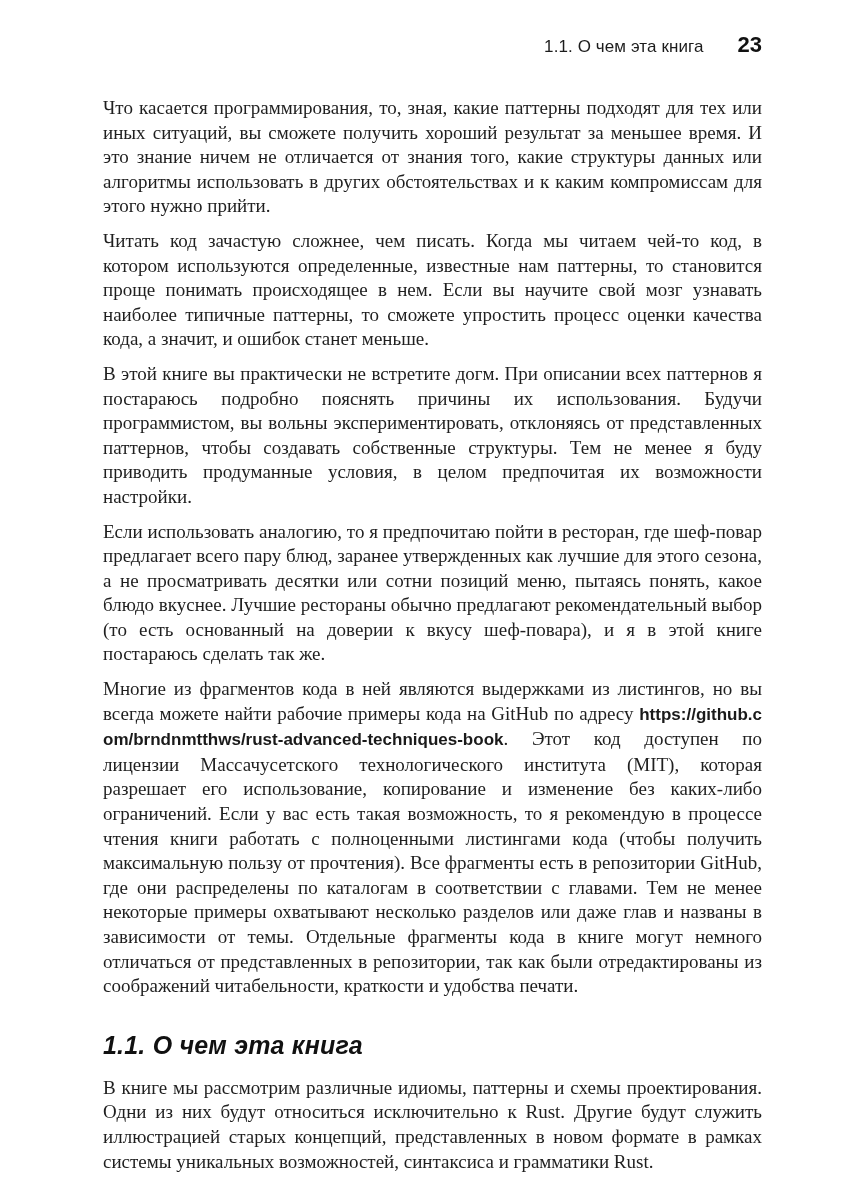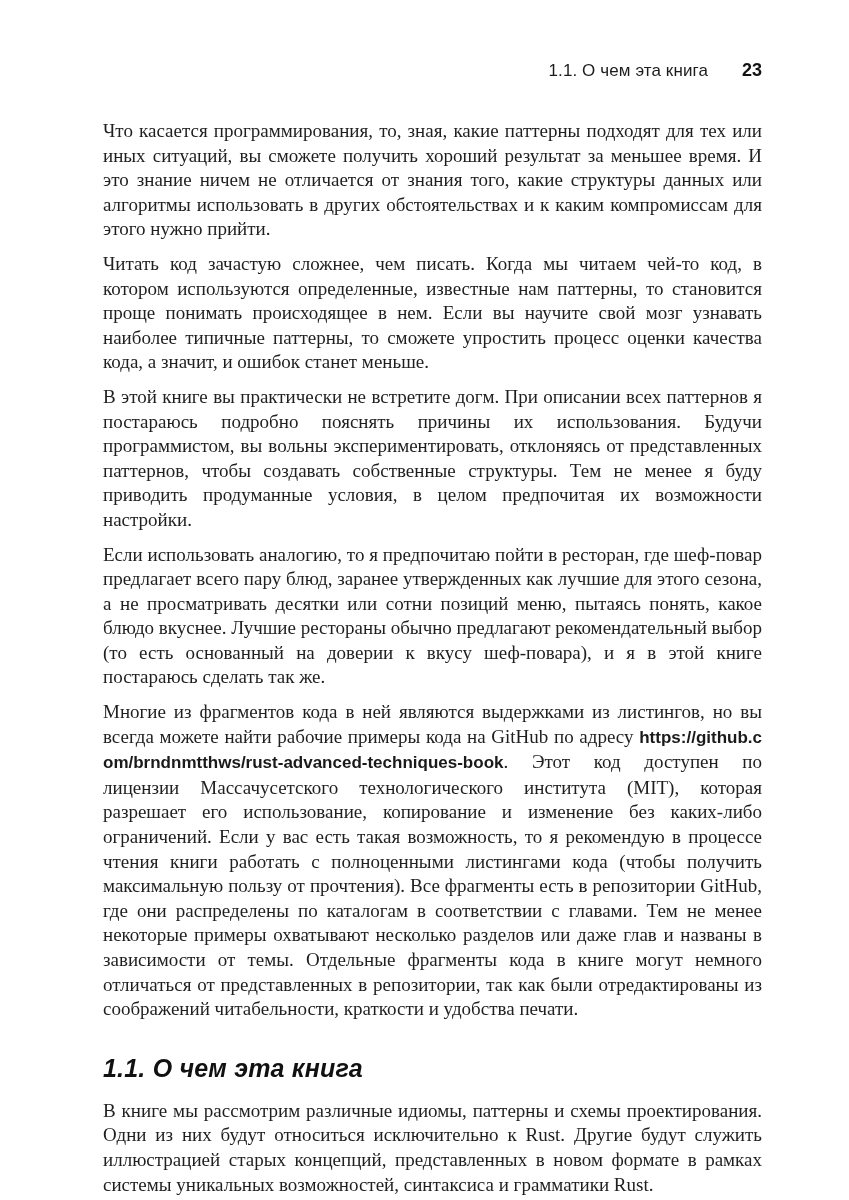--- a/index.html
+++ b/index.html
@@ -6,40 +6,40 @@
     margin: 0;
     padding: 0;
     background: #ffffff;
   }
   .page {
     position: relative;
     width: 849px;
     height: 1200px;
     background: #ffffff;
     box-sizing: border-box;
-    padding: 60px 87px 0 103px;
+    padding: 32px 87px 0 103px;
     overflow: hidden;
     color: #222222;
   }
   
   .running-header {
     display: flex;
     justify-content: flex-end;
     align-items: baseline;
     gap: 34px;
     margin-bottom: 38px;
     font-family: "Liberation Sans", "DejaVu Sans", sans-serif;
   }
   .running-header .rh-title {
     font-size: 17px;
     color: #1c1c1c;
     letter-spacing: 0.1px;
   }
   .running-header .rh-pagenum {
-    font-size: 18px;
+    font-size: 22px;
     font-weight: bold;
     color: #111111;
   }
   
   .body-text p {
     font-family: "Liberation Serif", "DejaVu Serif", serif;
     font-size: 19px;
     line-height: 24.6px;
     text-align: justify;
     margin: 0 0 10px 0;

